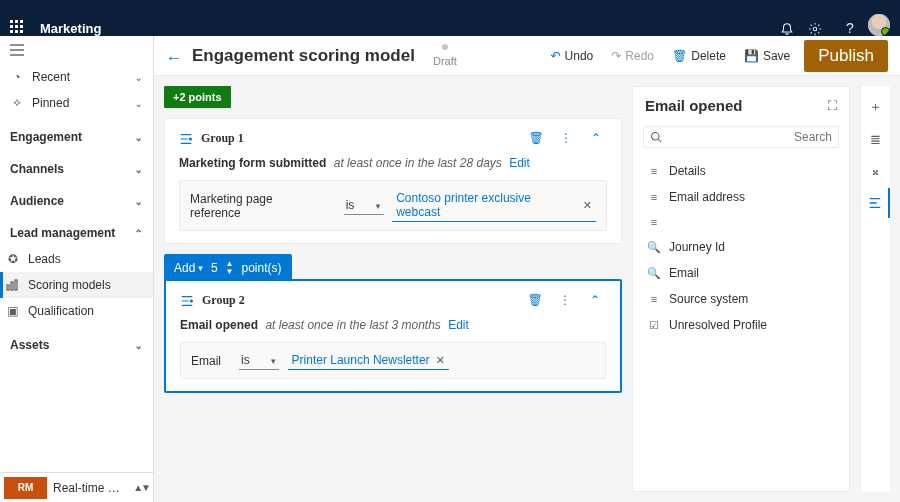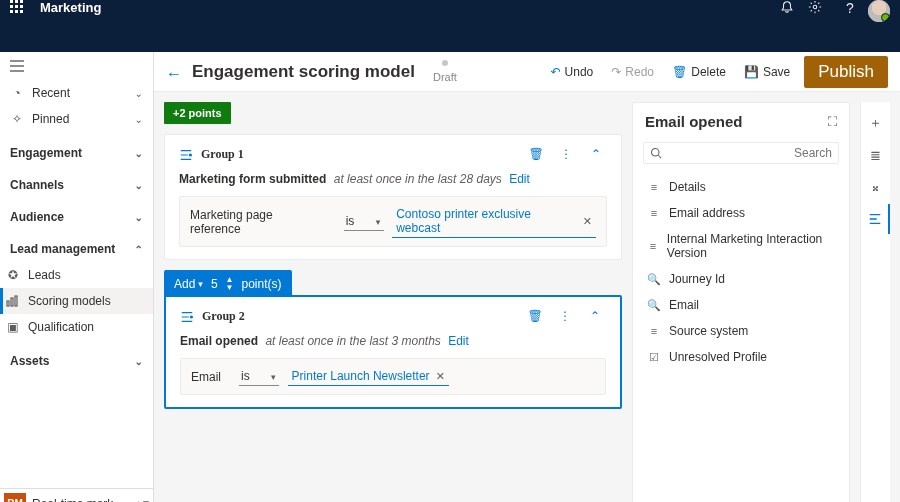--- a/index.html
+++ b/index.html
@@ -1,18 +1,18 @@
 <!DOCTYPE html>
 <html><head>
 <meta charset="utf-8">
 <style>
   * { box-sizing: border-box; margin: 0; padding: 0; }
   html, body { width: 900px; height: 502px; overflow: hidden; font-family: "Segoe UI", Arial, sans-serif; font-size: 12px; color: #323130; background: #fff; }
   
-  .topbar { height: 52px; background: #0b1f3b; color: #fff; display:flex; align-items:flex-start; padding: 0 10px; }
+  .topbar { height: 36px; background: #0b1f3b; color: #fff; display:flex; align-items:flex-end; padding: 0 10px; }
   .topbar .waffle { width:16px; height:16px; display:grid; grid-template-columns:repeat(3,3px); grid-auto-rows:3px; gap:2px; }
   .topbar .waffle span { background:#fff; }
   .topbar .appname { margin-left: 14px; font-size: 13px; font-weight: 600; }
   .topbar .spacer { flex:1; }
   .topbar .ticon { width:28px; text-align:center; font-size:14px; opacity:.9; cursor:pointer; }
   .avatar { width:22px; height:22px; border-radius:50%; background:#c8c8c8; position:relative; overflow:hidden; margin-left:4px;}
   .avatar::after{content:""; position:absolute; right:0; bottom:0; width:7px; height:7px; border-radius:50%; background:#6bb700; border:1px solid #0b1f3b;}
   .avatar-face{position:absolute; inset:0; background: radial-gradient(circle at 50% 35%, #e7cdbb 0 40%, transparent 41%), linear-gradient(#bbb,#bbb);}
   
   .shell { display:flex; height: calc(100% - 36px); }
@@ -21,21 +21,21 @@
   .nav .item { display:flex; align-items:center; padding: 6px 10px; gap:8px; color:#323130; cursor:pointer; font-size:12px; }
   .nav .item .lbl { flex:1; white-space:nowrap; overflow:hidden; text-overflow:ellipsis;}
   .nav .item .chev { color:#605e5c; font-size:10px; }
   .nav .section { font-weight:600; }
   .nav .sub { padding-left: 6px; }
   .nav .item.selected { background:#f3f2f1; position:relative; }
   .nav .item.selected::before { content:""; position:absolute; left:0; top:0; bottom:0; width:3px; background:#0078d4; }
   .nav .icon { width:14px; text-align:center; color:#605e5c; }
   .nav .grow { flex:1; }
   .nav .areapicker { height:30px; border-top:1px solid #e1dfdd; display:flex; align-items:center; gap:6px; padding:0 4px 0 0; }
-  .areapicker .sq { width:22px; height:22px; background:#c84f0e; color:#fff; font-size:10px; font-weight:700; display:flex; align-items:center; justify-content:center; margin-left:4px;}
+  .areapicker .sq { width:43px; height:22px; background:#c84f0e; color:#fff; font-size:10px; font-weight:700; display:flex; align-items:center; justify-content:center; margin-left:4px;}
   .areapicker .txt { flex:1; font-size:12px; white-space:nowrap; overflow:hidden; text-overflow:ellipsis;}
   .areapicker .upd { font-size:10px; color:#605e5c; letter-spacing:-2px;}
   
   .workarea { flex:1; display:flex; flex-direction:column; min-width:0; }
   .cmdbar { height:40px; border-bottom:1px solid #edebe9; display:flex; align-items:center; padding: 0 12px; gap:10px; }
   .cmdbar .back { color:#0078d4; font-size:16px; cursor:pointer; }
   .cmdbar .title { font-size:17px; font-weight:600; }
   .cmdbar .state { display:flex; align-items:center; gap:5px; color:#8a8886; font-size:11px; margin-left:8px;flex-direction:column;}
   .cmdbar .state .dot{width:6px;height:6px;border-radius:50%;background:#c8c6c4;}
   .cmdbar .spacer{flex:1;}
@@ -319,21 +319,20 @@
           <div class="srow">
               <span class="ri">≡</span>
               <span>Details</span>
             </div>
           <div class="srow">
               <span class="ri">≡</span>
               <span>Email address</span>
             </div>
           <div class="srow">
               <span class="ri">≡</span>
-              <span>Internal Marketing Interaction Version</span>
             </div>
           <div class="srow">
               <span class="ri">🔍</span>
               <span>Journey Id</span>
             </div>
           <div class="srow">
               <span class="ri">🔍</span>
               <span>Email</span>
             </div>
           <div class="srow">

